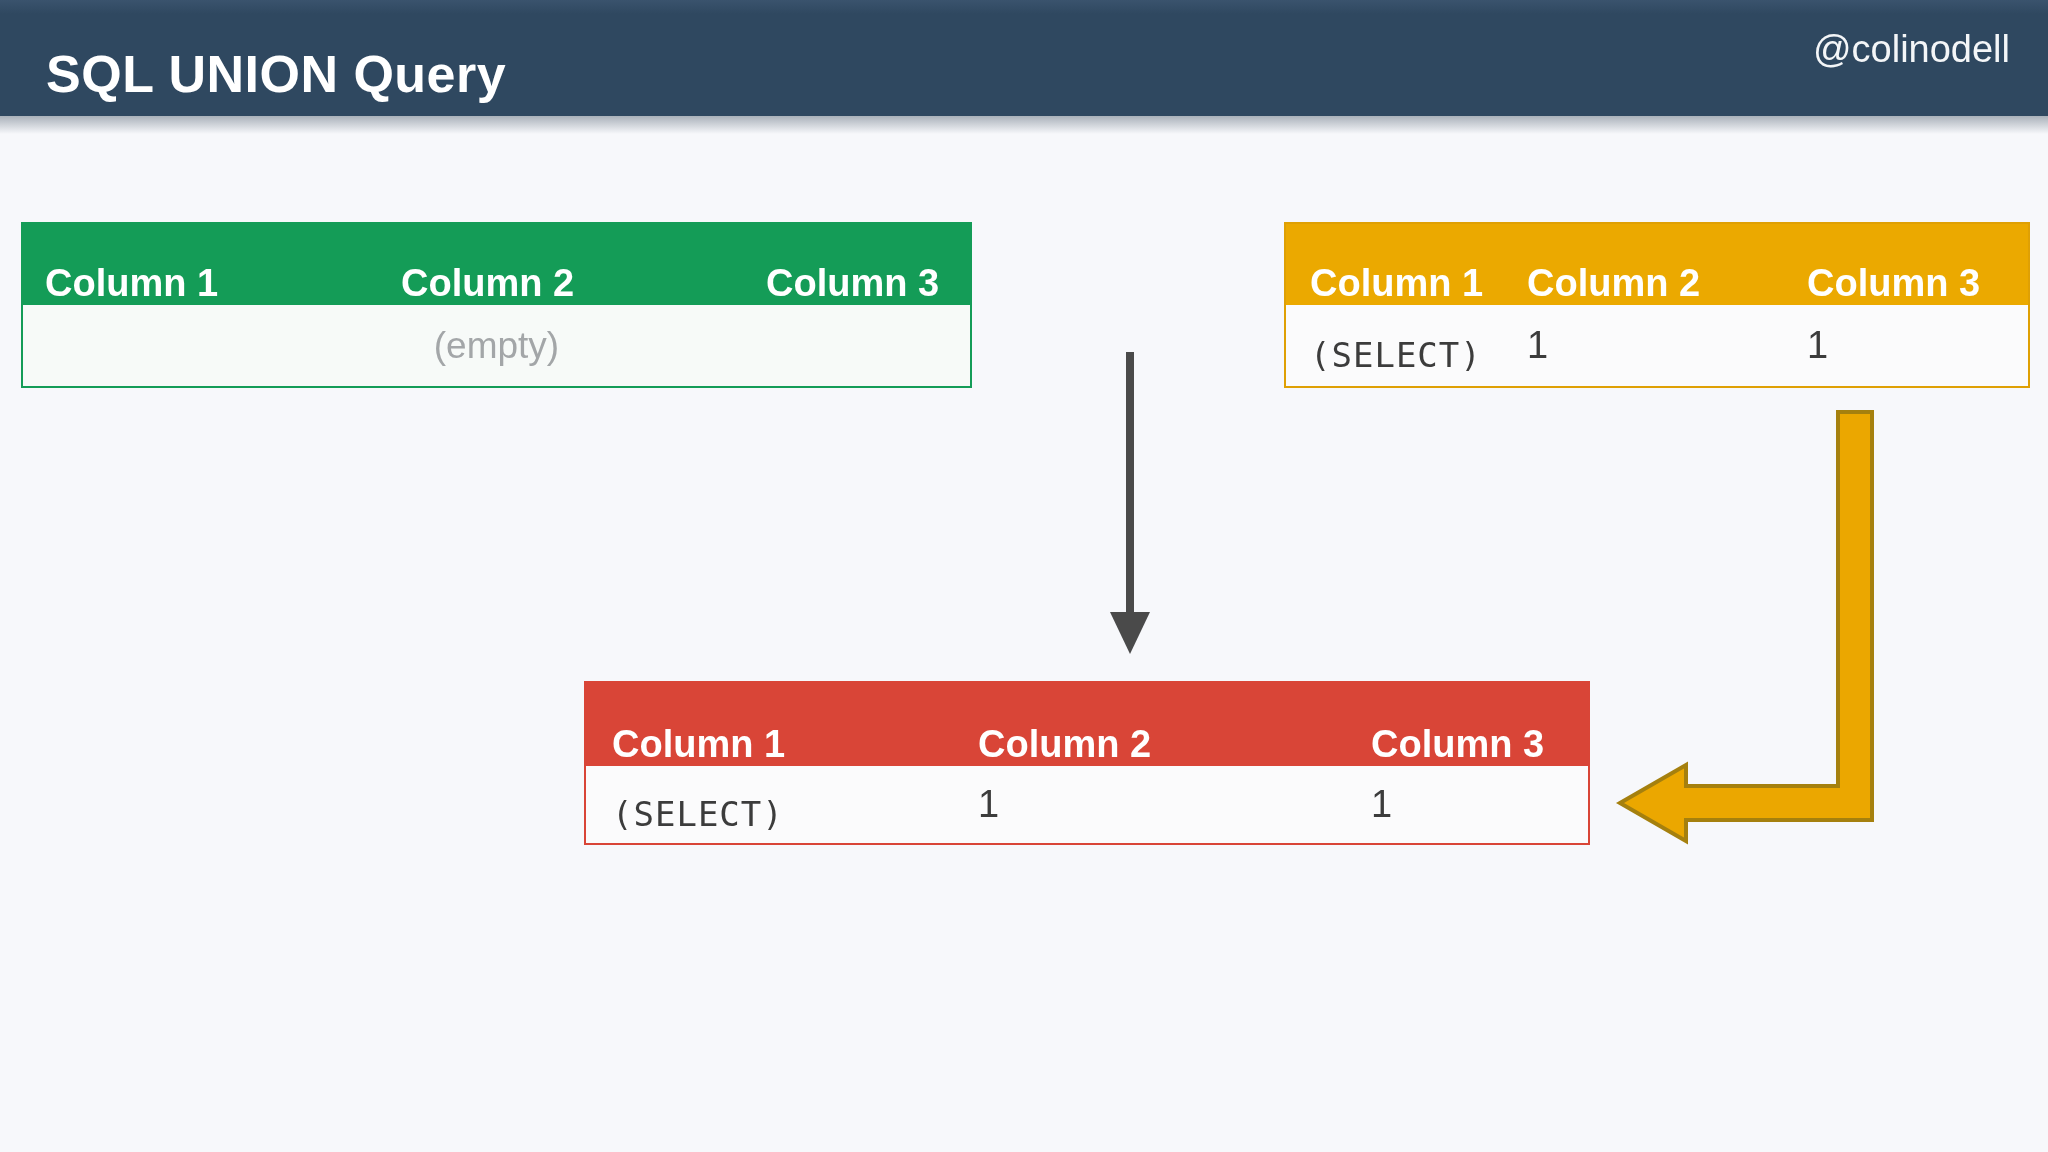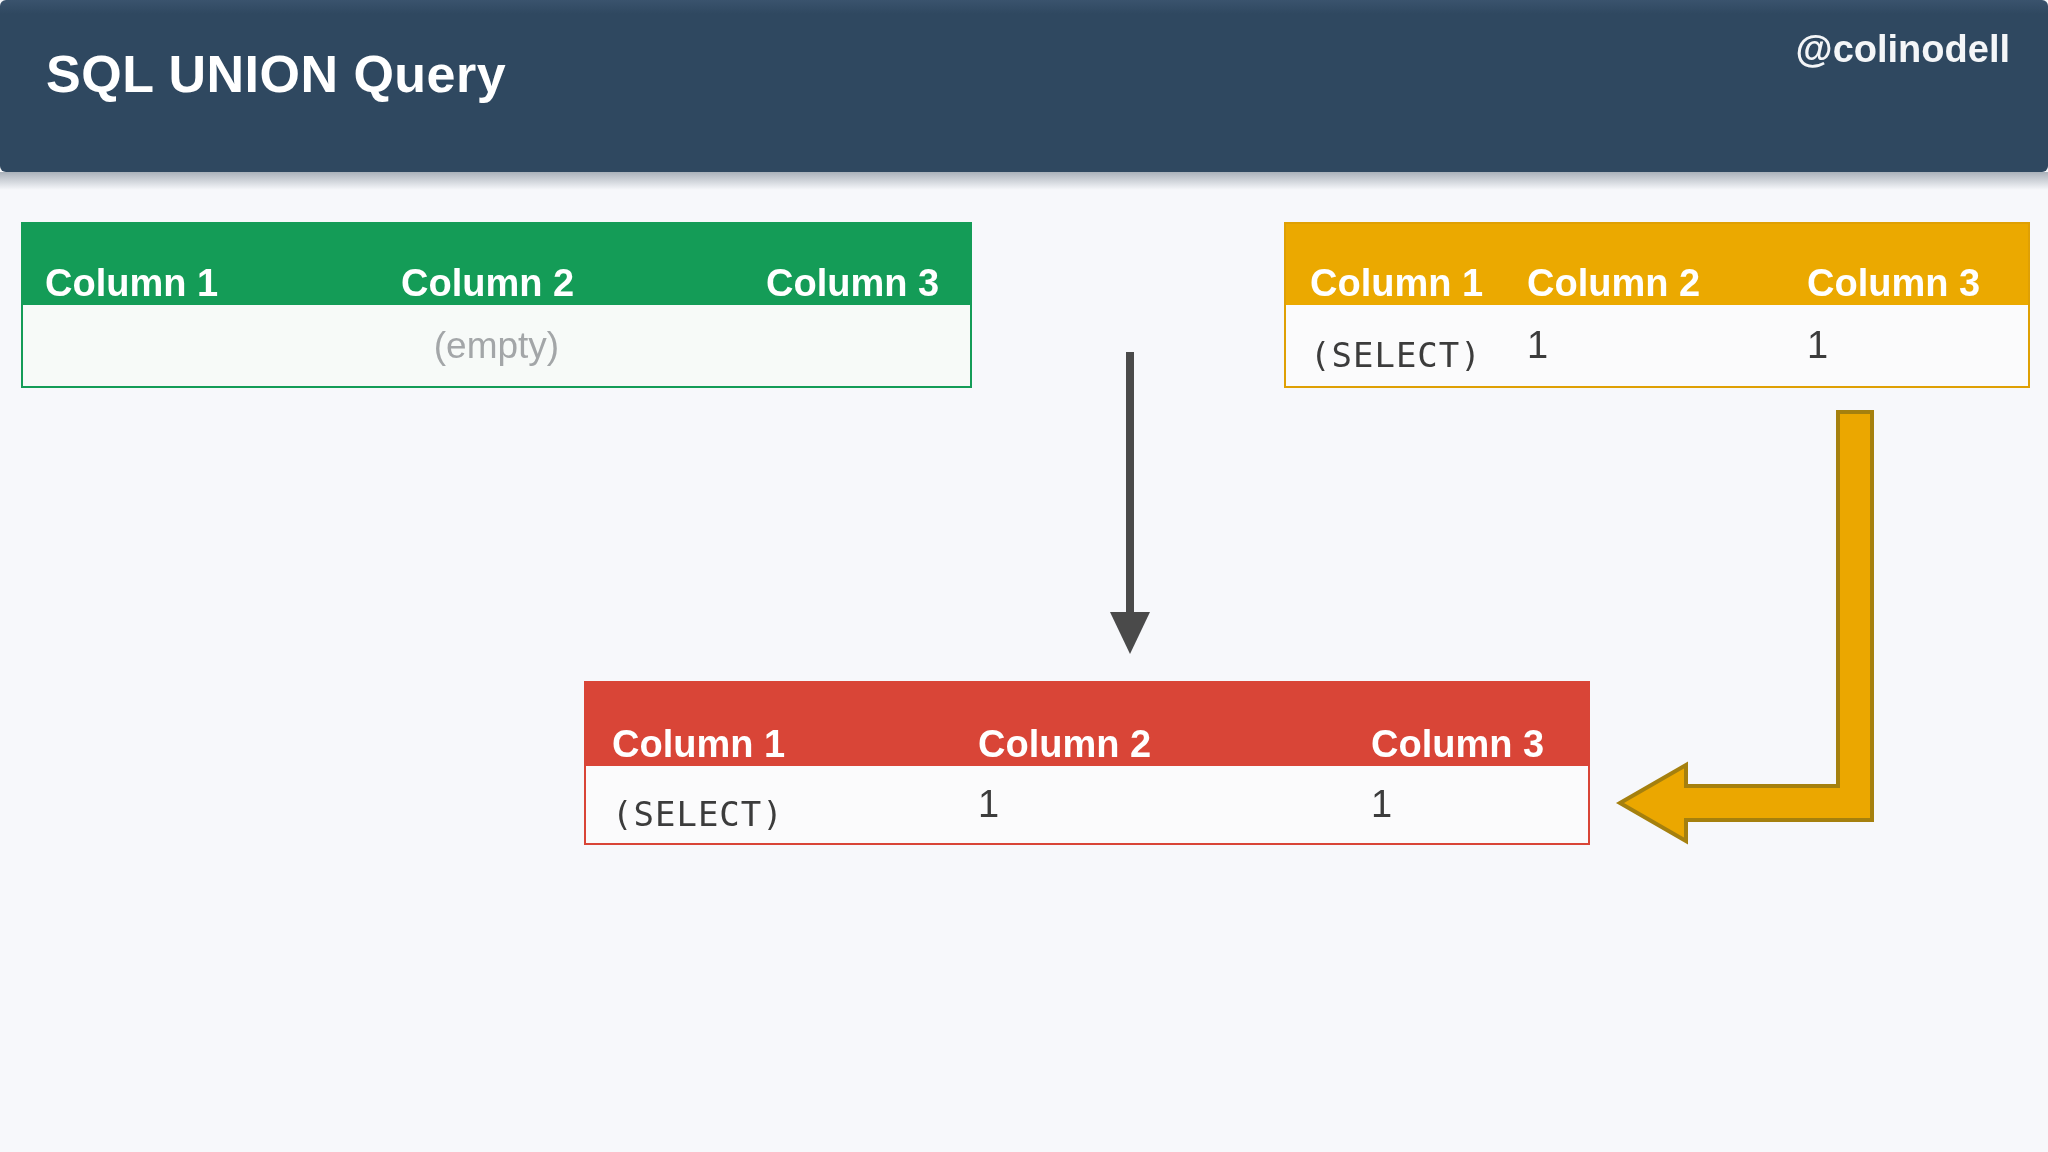--- a/index.html
+++ b/index.html
@@ -7,37 +7,36 @@
     width:2048px;height:1152px;
     background:#F7F8FB;
     font-family:"Liberation Sans", sans-serif;
     overflow:hidden;
     position:relative;
   }
   .stage{position:absolute;inset:0;width:2048px;height:1152px;}
 
   
   .topbar{
-    position:absolute;left:0;top:0;width:2048px;height:172px;
+    position:absolute;left:0;top:0;width:2048px;height:116px;
     background:linear-gradient(#3a536d 0px,#2F4860 14px,#2F4860 100%);
-    border-radius:6px;
   }
   .topbar::after{
     content:"";position:absolute;left:0;right:0;top:100%;height:18px;
     background:linear-gradient(rgba(44,62,80,.38),rgba(44,62,80,0));
     pointer-events:none;
   }
   .page-title{
     position:absolute;left:46px;top:0;height:148px;
     display:flex;align-items:center;
     color:#FFFFFF;font-size:52px;font-weight:600;letter-spacing:.5px;
   }
   .author-handle{
     position:absolute;right:38px;top:28px;
-    color:#F4F6F8;font-size:38px;font-weight:700;
+    color:#F4F6F8;font-size:38px;font-weight:400;
   }
 
   
   .tbl{position:absolute;box-sizing:border-box;border:2px solid;background:#FAFBFB;}
   .thead{display:flex;height:81px;align-items:flex-end;color:#fff;font-weight:bold;font-size:38px;}
   .tbody{display:flex;align-items:center;font-size:38px;color:#3C3C3C;box-sizing:border-box;}
   .th,.td{box-sizing:border-box;white-space:nowrap;overflow:visible;}
   .mono{font-family:"DejaVu Sans Mono", monospace;font-size:34px;letter-spacing:1px;margin-top:18px;}
 
   

